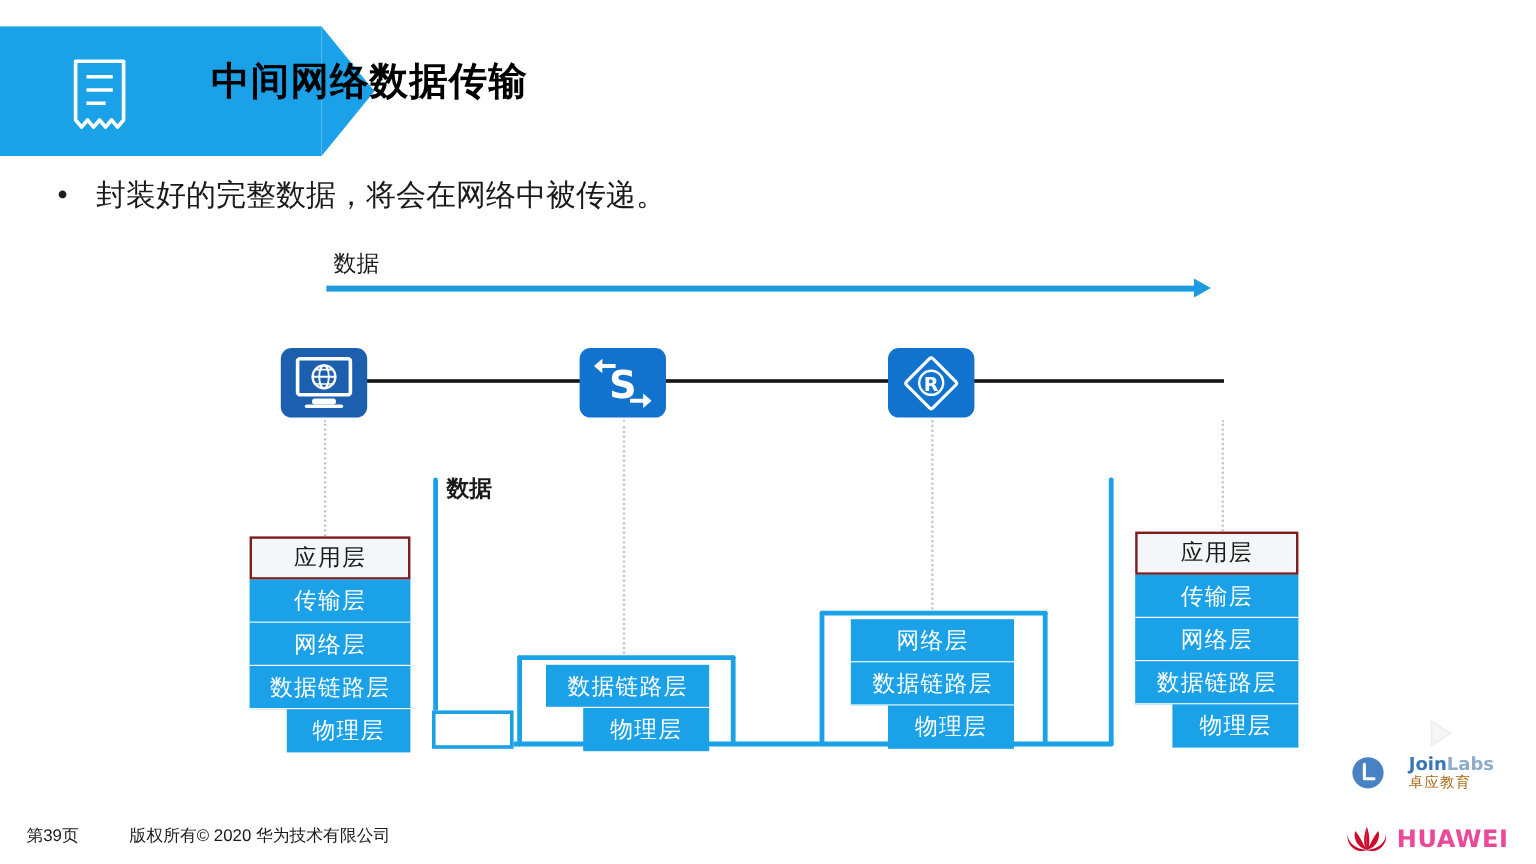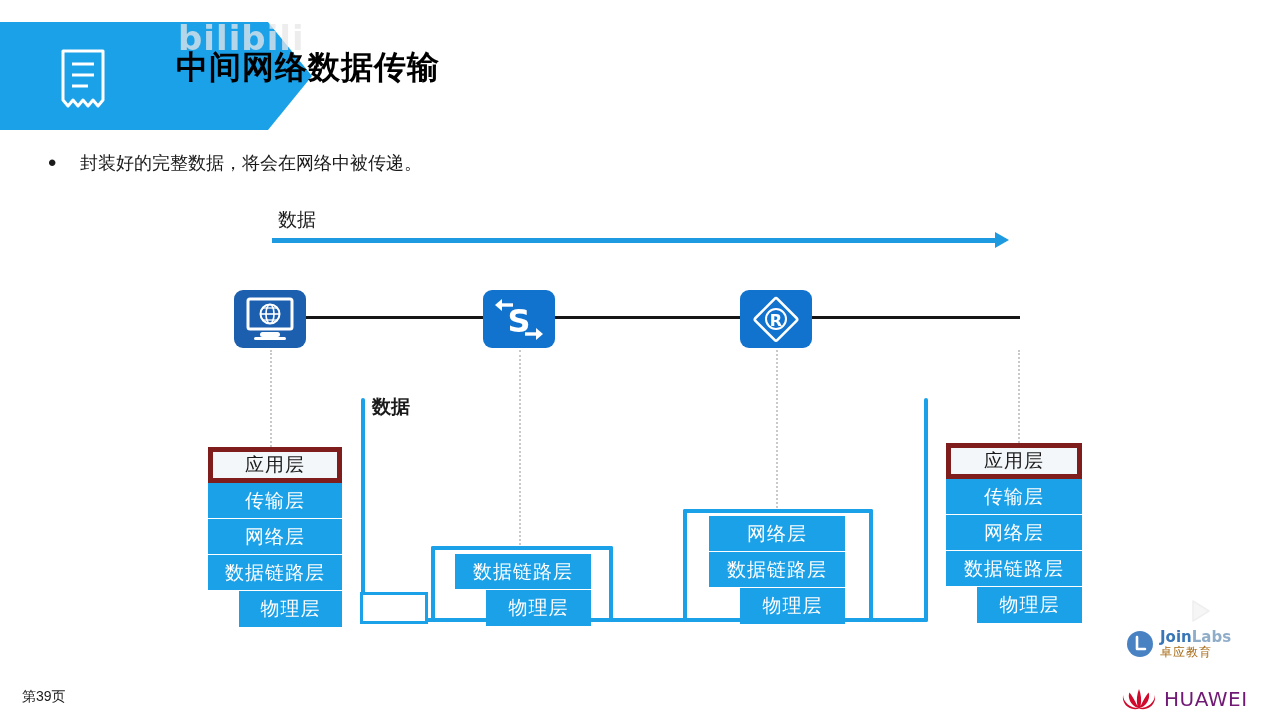--- a/index.html
+++ b/index.html
@@ -49,21 +49,21 @@
 
   
   .bullet-row{
     position:absolute;left:48px;top:145px;width:900px;
     display:flex;align-items:flex-start;
   }
   .bullet-dot{
     font-size:24px;line-height:36px;color:#1a1a1a;width:32px;flex:none;
   }
   .bullet-text{
-    font-size:18px;line-height:36px;color:#1a1a1a;white-space:nowrap;
+    font-size:25px;line-height:36px;color:#1a1a1a;white-space:nowrap;
   }
 
   
   .top-data-label{
     position:absolute;left:278px;top:207px;
     font-size:19px;color:#1a1a1a;white-space:nowrap;
   }
   .top-arrow-line{
     position:absolute;left:272px;top:238px;width:727px;height:5px;
     background:#1E9BE0;
@@ -107,21 +107,21 @@
   .layer{
     box-sizing:border-box;
     display:flex;align-items:center;justify-content:center;
     font-size:19px;color:#ffffff;background:#1BA1E8;
     border-bottom:1px solid #ffffff;
     letter-spacing:1px;white-space:nowrap;
   }
   .layer:last-child{border-bottom:none;margin-left:31px;}
   .layer.app{
     background:#f4f7f9;color:#1a1a1a;
-    border:5px solid #7f1d1d;
+    border:2px solid #7f1d1d;
   }
   .mid-data-label{
     position:absolute;left:372px;top:394px;
     font-size:19px;color:#1a1a1a;font-weight:600;white-space:nowrap;
   }
   .white-box{
     position:absolute;left:360px;top:592px;width:68px;height:32px;
     border:3px solid #1BA1E8;background:#fff;box-sizing:border-box;
   }
 
@@ -133,34 +133,34 @@
   .footer-copy{
     position:absolute;left:108px;top:688px;
     font-size:14px;color:#1a1a1a;white-space:nowrap;
   }
   .huawei-logo{
     position:absolute;left:1122px;top:686px;
     display:flex;align-items:center;gap:8px;
   }
   .huawei-logo svg{display:block;}
   .huawei-word{
-    font-size:20px;font-weight:400;color:#701a75;letter-spacing:.5px;
+    font-size:20px;font-weight:700;color:#ec4899;letter-spacing:.5px;
     font-family:"DejaVu Sans",sans-serif;
   }
 
   
   .bili-tv{
     position:absolute;left:1160px;top:572px;width:78px;height:70px;opacity:.55;
   }
   .bili-tv svg{display:block;}
 
   
   .joinlabs{
     position:absolute;left:1126px;top:630px;
-    display:flex;align-items:center;gap:6px;opacity:.95;
+    display:flex;align-items:center;gap:20px;opacity:.95;
   }
   .joinlabs .jl-mark{width:28px;height:28px;flex:none;}
   .joinlabs .jl-txt{display:flex;flex-direction:column;line-height:1.05;}
   .joinlabs .jl-en{font-size:15px;font-weight:700;color:#2F6FB5;
     font-family:"DejaVu Sans",sans-serif;}
   .joinlabs .jl-en .lab{color:#8aa9c7;font-weight:700;}
   .joinlabs .jl-cn{font-size:12px;color:#a16207;letter-spacing:1px;}
 </style>
 </head>
 <body>
@@ -178,21 +178,20 @@
 
   <div class="ticket-icon">
     <svg width="46" height="62" viewBox="0 0 46 62">
       <path d="M3 3 H43 V52 L38 58 L33 52 L28 58 L23 52 L18 58 L13 52 L8 58 L3 52 Z" fill="none" stroke="#ffffff" stroke-width="3" stroke-linejoin="round"></path>
       <line x1="12" y1="16" x2="34" y2="16" stroke="#ffffff" stroke-width="3"></line>
       <line x1="12" y1="27" x2="34" y2="27" stroke="#ffffff" stroke-width="3"></line>
       <line x1="12" y1="38" x2="28" y2="38" stroke="#ffffff" stroke-width="3"></line>
     </svg>
   </div>
 
-  <div class="watermark-bili">bilibili</div>
 
   <div class="slide-title">中间网络数据传输</div>
 
   <div class="bullet-row">
     <span class="bullet-dot">•</span>
     <span class="bullet-text">封装好的完整数据，将会在网络中被传递。</span>
   </div>
 
   <div class="top-data-label">数据</div>
   <div class="top-arrow-line"></div>
@@ -300,20 +299,21 @@
         <path d="M11 7 V19 H19" fill="none" stroke="#ffffff" stroke-width="2.6" stroke-linecap="round" stroke-linejoin="round"></path>
       </svg>
     </span>
     <span class="jl-txt">
       <span class="jl-en"><span>Join</span><span class="lab">Labs</span></span>
       <span class="jl-cn">卓应教育</span>
     </span>
   </div>
 
   <div class="footer-page">第39页</div>
+  <div class="footer-copy">版权所有© 2020 华为技术有限公司</div>
 
   <div class="huawei-logo">
     <span>
       <svg width="34" height="26" viewBox="0 0 34 26">
         <g fill="#CF0A2C">
           <path d="M17 3 C15 8 14.2 14 15.4 20 C13 15 10.5 10 7.5 6.5 C6 9.5 7 14.5 10 18
                    C12 20.4 14.5 21.6 16.6 22 C13.5 22.2 9 21 5.6 18.2 C2.6 15.6 0.8 12 1.2 9
                    C0.2 12.6 1.6 17.6 5.4 20.6 C9 23.4 13.6 23.8 17 22.6 Z"></path>
           <path d="M17 3 C19 8 19.8 14 18.6 20 C21 15 23.5 10 26.5 6.5 C28 9.5 27 14.5 24 18
                    C22 20.4 19.5 21.6 17.4 22 C20.5 22.2 25 21 28.4 18.2 C31.4 15.6 33.2 12 32.8 9

